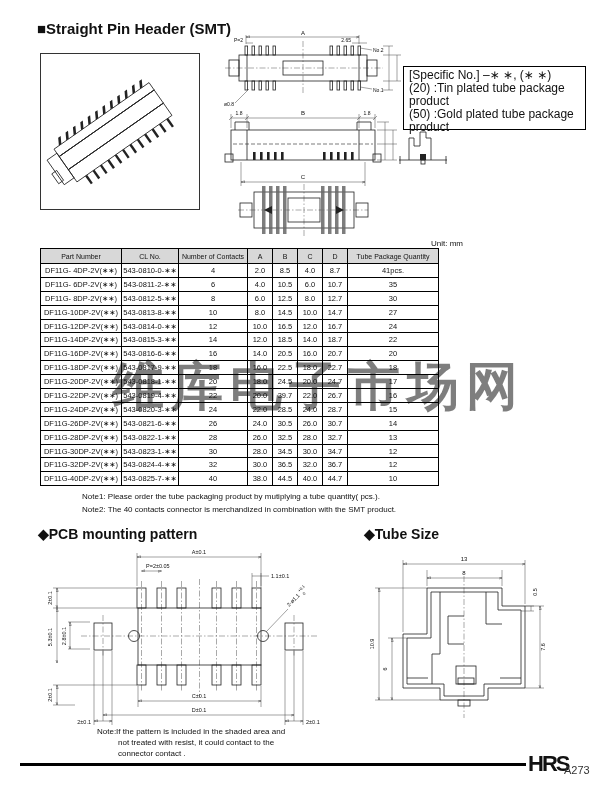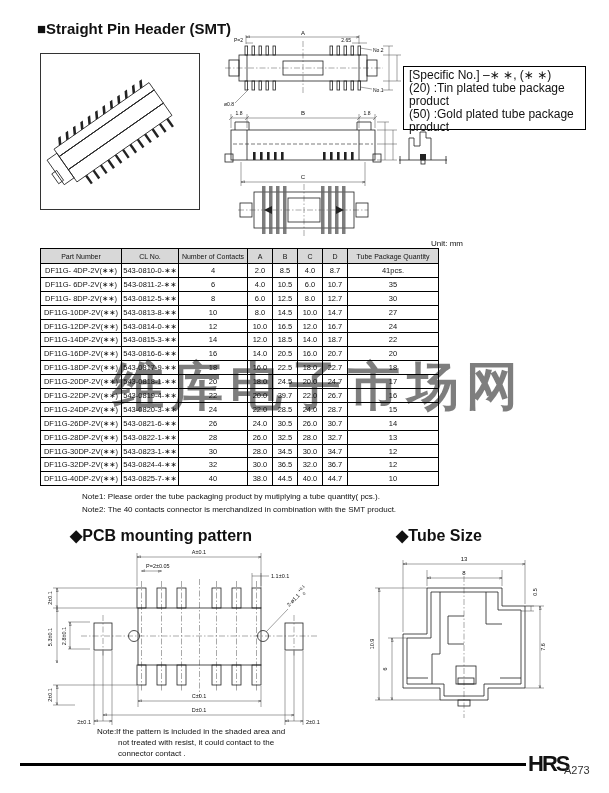--- a/index.html
+++ b/index.html
@@ -13,21 +13,21 @@
   .unit{left:0;top:239px;width:437px;text-align:right;font-size:8px;padding-left:26px;}
   .watermark{left:112px;top:352px;font-size:52px;font-weight:bold;color:#000000;opacity:.5;
              letter-spacing:7px;white-space:nowrap;}
   .table-wrap{left:40px;top:248px;}
   table{border-collapse:collapse;table-layout:fixed;width:398px;background:transparent;}
   th,td{border:1px solid #000;font-size:7.5px;text-align:center;padding:0;height:12.9px;
         white-space:nowrap;overflow:hidden;font-weight:normal;}
   th{background:#d8d8d8;font-size:7px;height:14px;}
   table{border:1.5px solid #000;}
   .note{left:38px;font-size:8px;margin-left:44px;}
-  .sec{font-size:16px;font-weight:bold;margin-left:32px;}
+  .sec{font-size:14px;font-weight:bold;}
   .pcb-note{font-size:8px;line-height:11px;}
   .footer-line{left:20px;top:763px;width:506px;height:3px;background:#000;}
   .hrs{left:528px;top:751px;font-size:22px;font-weight:900;letter-spacing:-2px;
        font-family:"Liberation Sans",sans-serif;}
   .pageno{left:564px;top:764px;font-size:11px;color:#333;}
   svg line,svg path,svg rect,svg circle,svg polyline{stroke:#222;fill:none;stroke-width:.8;}
   svg .thin{stroke:#444;stroke-width:.5;}
   svg .cl{stroke:#555;stroke-width:.5;stroke-dasharray:6 2 1.5 2;}
   svg .dashl{stroke-dasharray:4 2;stroke-width:.6;}
   svg .fillb{fill:#222;stroke:none;}

